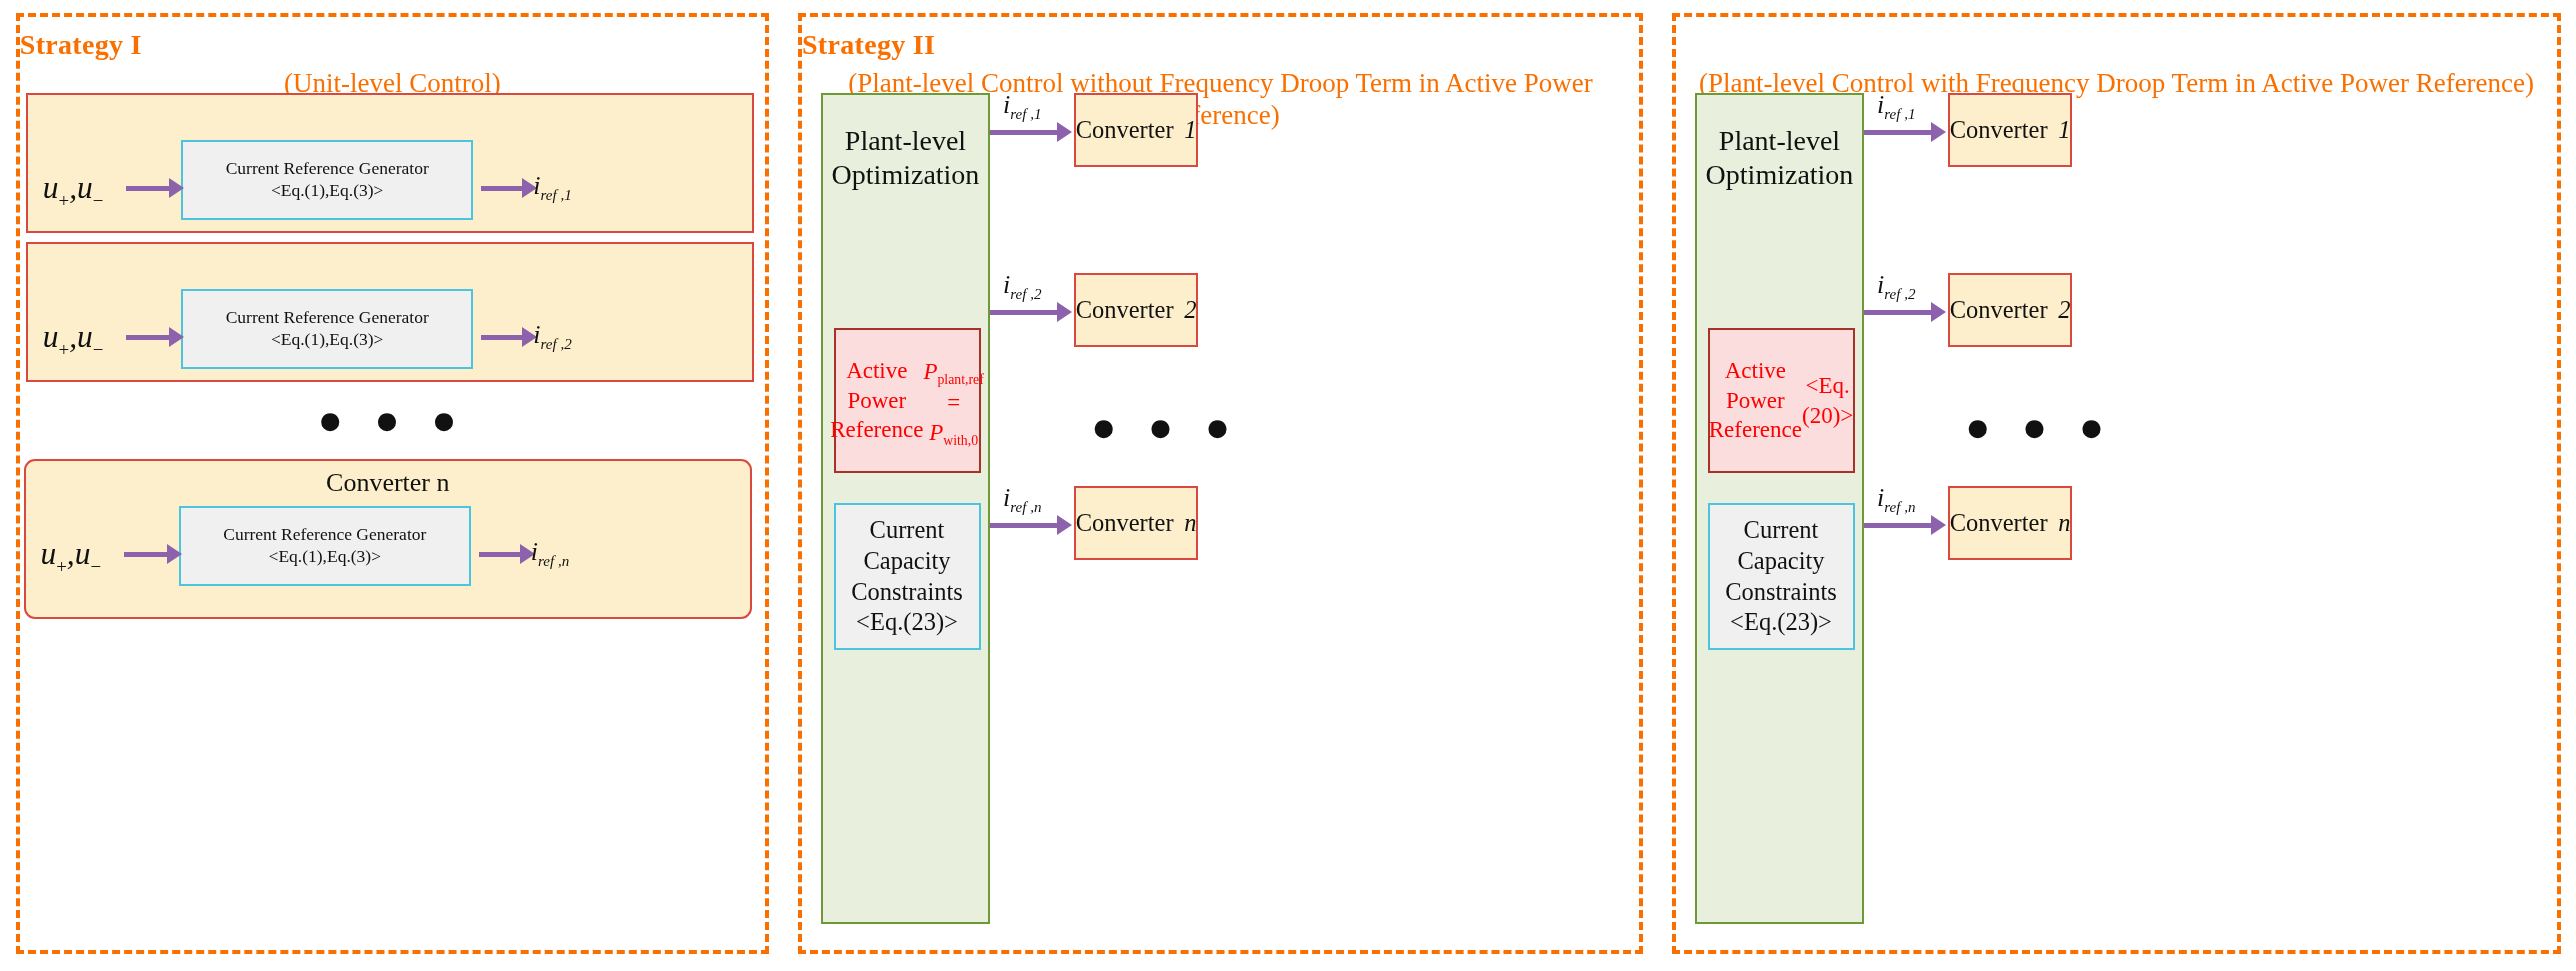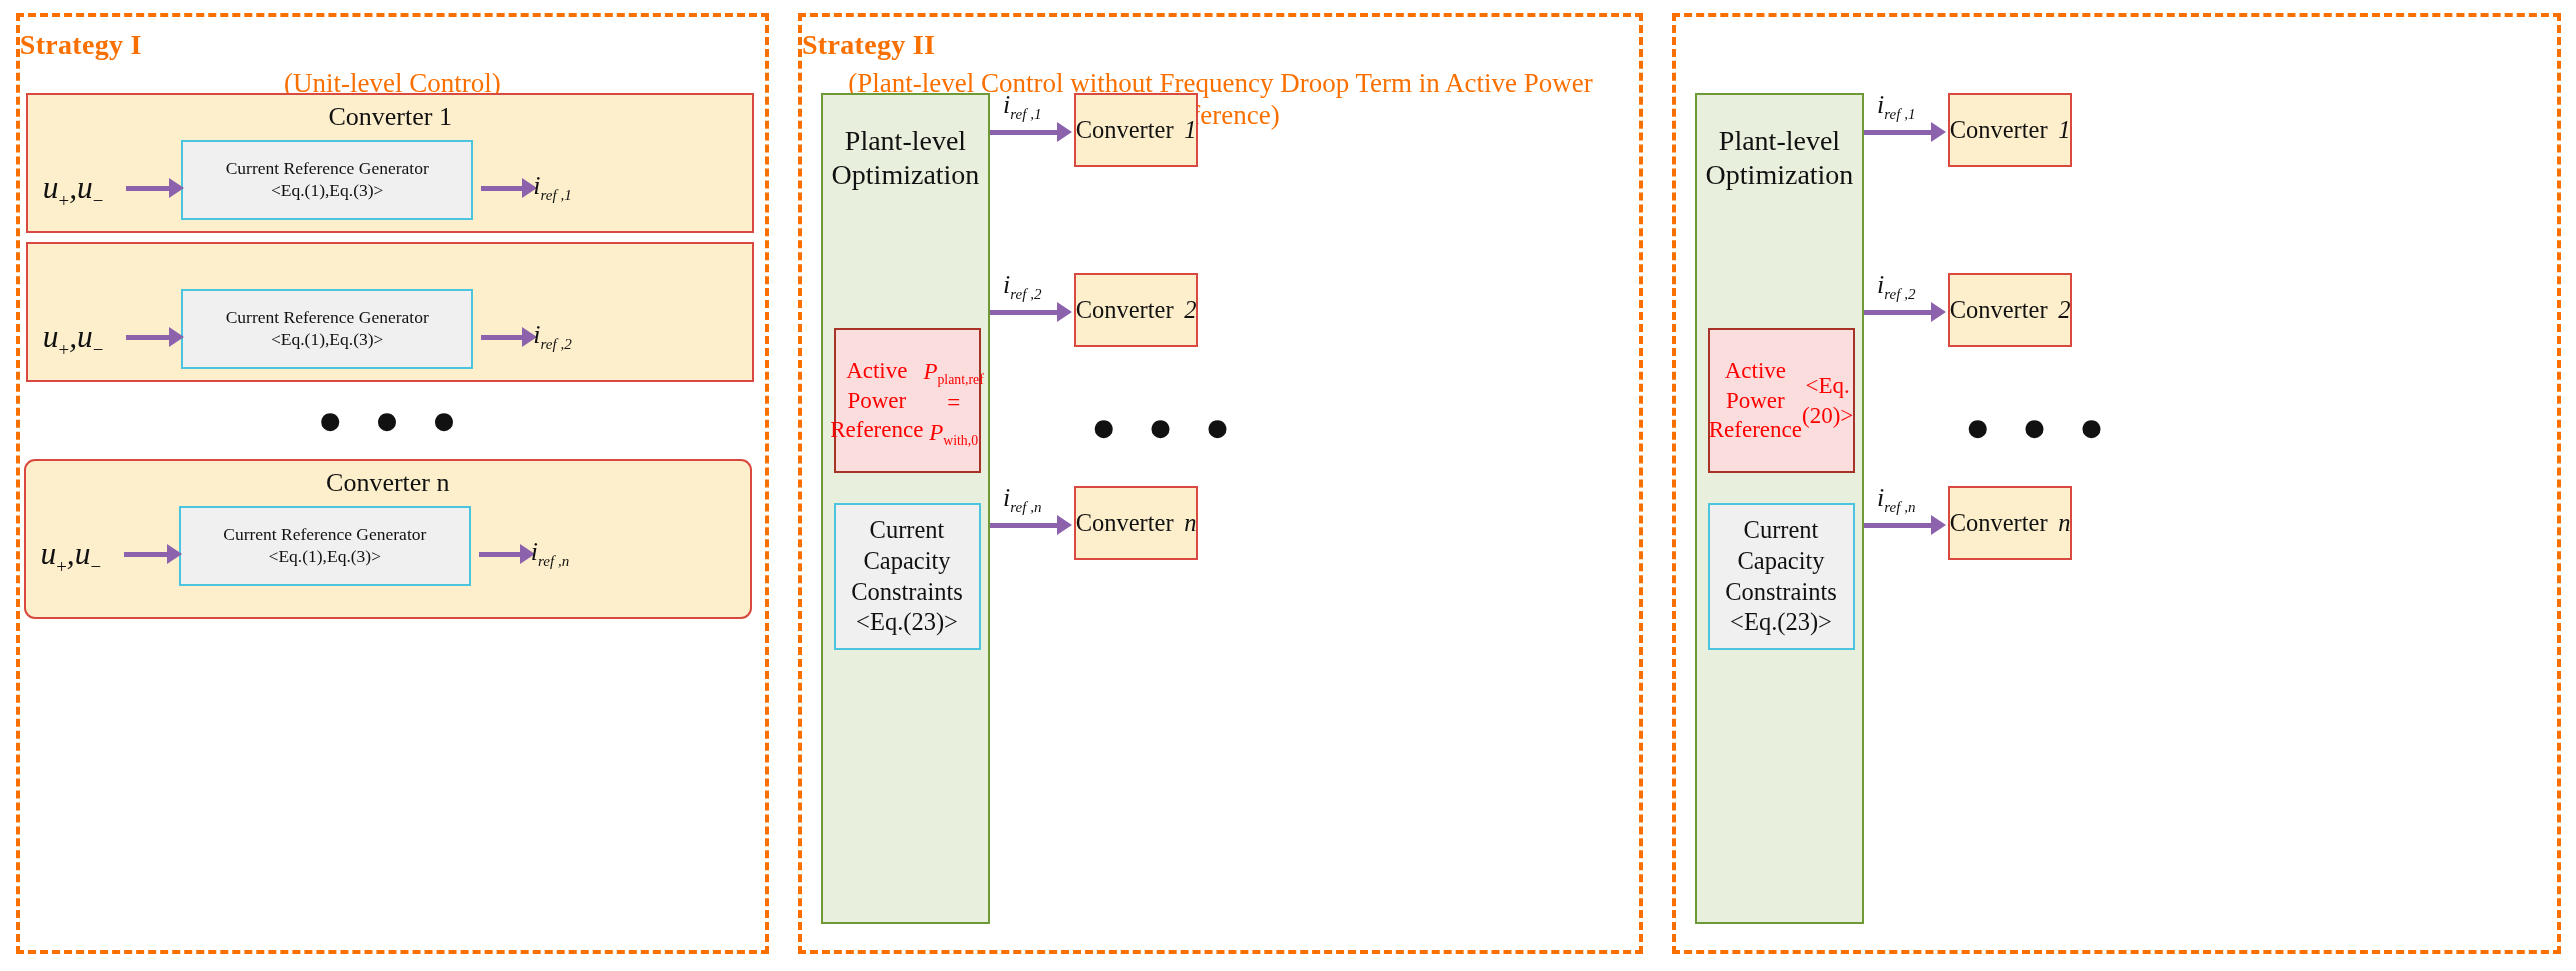--- a/index.html
+++ b/index.html
@@ -59,21 +59,20 @@
 </style>
 </head>
 <body>
 
 <div class="panel" id="panel-1">
 
   <div class="panel-title" style="top:13px;">Strategy I</div>
   <div class="panel-sub" style="top:51px;">(Unit-level Control)</div>
 
   <div class="conv-card" style="left:6.4px;top:76px;width:728px;height:140px;">
-    <div class="conv-card-title" style="top:9.3px;">Converter 1</div>
     <div class="crg-box" style="left:153px;top:45px;width:292px;height:80px;">
       <span>Current Reference Generator</span>
       <span>&lt;Eq.(1),Eq.(3)&gt;</span>
     </div>
     <div class="math u-label" style="left:14.6px;top:75px;">u<span class="sg">+</span>,u<span class="sg">−</span></div>
     <div class="arrow" style="left:98px;top:91px;width:43px;"></div>
     <div class="arrow" style="left:453px;top:91px;width:41px;"></div>
     <div class="math iref" style="left:505px;top:76px;">i<span class="sub">ref ,1</span></div>
   </div>
 
@@ -134,20 +133,21 @@
 
   <div class="dots" style="left:289px;top:389px;">● ● ●</div>
 
   <div class="arrow" style="left:188px;top:506px;width:67px;"></div>
   <div class="math iref" style="left:201px;top:466px;">i<span class="sub">ref ,n</span></div>
   <div class="conv-small" style="left:272px;top:469px;width:124px;height:74px;">Converter&nbsp;<span class="it">n</span></div>
 </div>
 
 <div class="panel" id="panel-3">
 
+  <div class="panel-sub" style="top:51px;left:10.5px;right:10.5px;">(Plant-level Control with Frequency Droop Term in Active Power Reference)</div>
 
   <div class="plant-box" style="left:19px;top:76px;width:169px;height:831px;">
     <div class="plant-title" style="top:29px;">
       <span>Plant-level</span><br>
       <span>Optimization</span>
     </div>
     <div class="apr-box" style="left:10.5px;top:233px;width:147px;height:145px;">
       <span>Active Power Reference</span>
       <span>&lt;Eq.(20)&gt;</span>
     </div>

